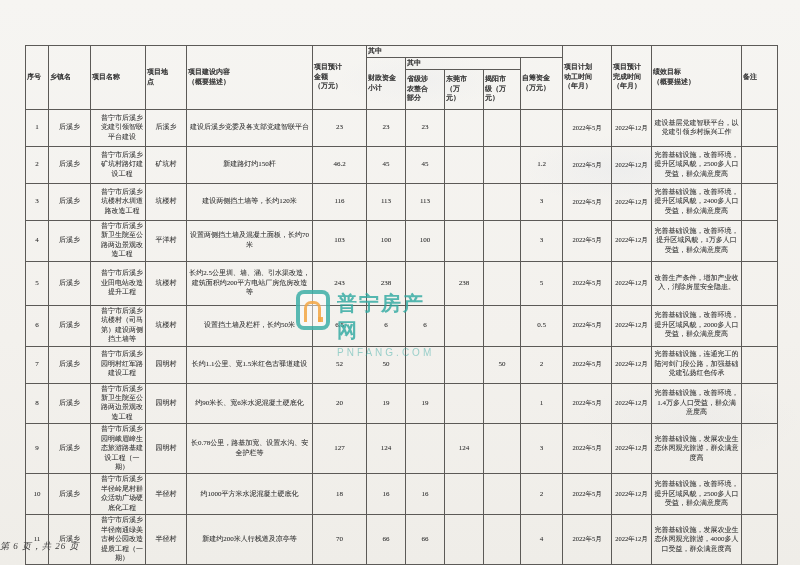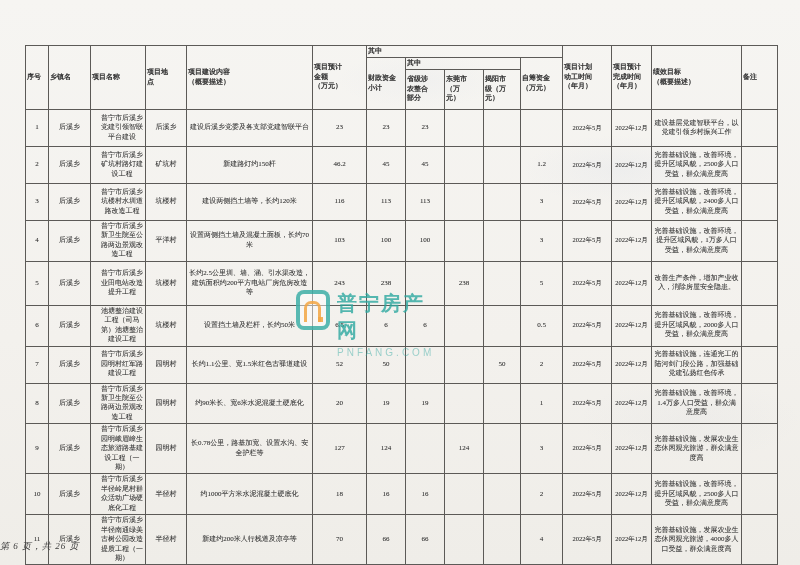--- a/index.html
+++ b/index.html
@@ -229,21 +229,21 @@
     <td></td>
     <td>5</td>
     <td class="c-date">2022年5月</td>
     <td class="c-date">2022年12月</td>
     <td class="c-goal">改善生产条件，增加产业收入，消除房屋安全隐患。</td>
     <td></td>
   </tr>
         <tr>
     <td>6</td>
     <td>后溪乡</td>
-    <td class="c-name">池塘整治建设工程（司马第）池塘整治建设工程</td>
+    <td class="c-name">普宁市后溪乡坑楼村（司马第）建设两侧挡土墙等</td>
     <td>坑楼村</td>
     <td>设置挡土墙及栏杆，长约50米</td>
     <td>6.5</td>
     <td>6</td>
     <td>6</td>
     <td></td>
     <td></td>
     <td>0.5</td>
     <td class="c-date">2022年5月</td>
     <td class="c-date">2022年12月</td>

